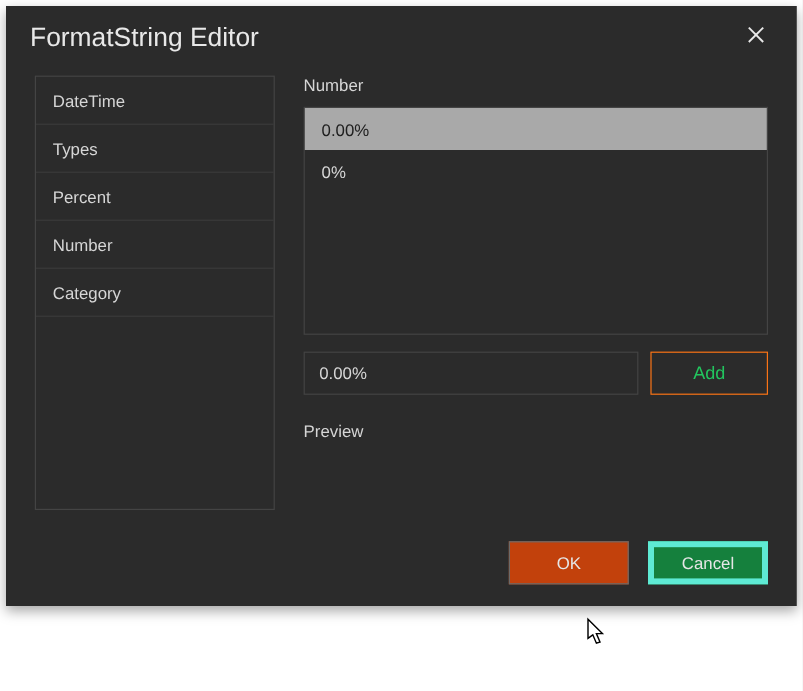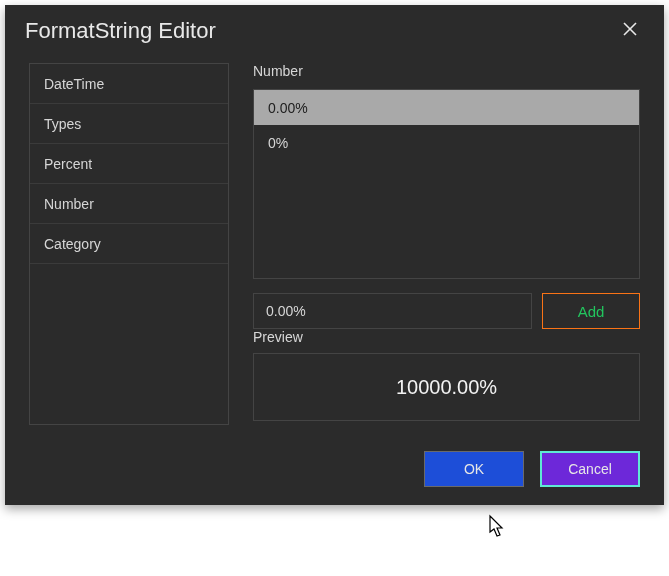--- a/index.html
+++ b/index.html
@@ -58,36 +58,36 @@
   .format-input {
     flex: 1; height: 36px; border: 1px solid #444; background: #2b2b2b;
     color: #d6d6d6; font-size: 14px; padding: 0 12px; outline: none;
   }
   .add-btn {
     width: 98px; height: 36px; border: 1px solid #f97316; background: #2b2b2b;
     color: #22c55e; font-size: 15px; cursor: default;
     display: flex; align-items: center; justify-content: center;
   }
 
-  .preview-label { font-size: 14px; color: #d6d6d6; margin-bottom: 8px; }
+  .preview-label { font-size: 14px; color: #d6d6d6; margin-top: 22px; margin-bottom: 8px; }
   .preview-box {
     height: 68px; border: 1px solid #444; display: flex; align-items: center; justify-content: center;
     font-size: 20px; color: #f2f2f2; font-weight: 400;
   }
 
   .footer {
     display: flex; justify-content: flex-end; gap: 16px;
     padding: 26px 24px 24px 24px;
   }
   .btn {
-    width: 100px; height: 36px; border: 2px solid #5eead4; background: #6d28d9;
+    width: 100px; height: 36px; border: 5px solid #5eead4; background: #15803d;
     color: #e6e6e6; font-size: 14px; display: flex; align-items: center; justify-content: center;
     cursor: pointer;
   }
-  .btn.primary { background: #1d4ed8; border: 1px solid #6a6a6a; }
+  .btn.primary { background: #c2410c; border: 1px solid #6a6a6a; }
 
   .cursor {
     position: absolute; left: 486px; top: 514px; width: 22px; height: 26px; pointer-events: none;
   }
 </style>
 </head>
 <body>
 
 <div class="shadow-wrap">
   <div class="dialog">
@@ -137,23 +137,20 @@
         </div>
 
         <div class="input-row">
           <input class="format-input" value="0.00%" style="">
           <div class="add-btn">
               <span>Add</span>
             </div>
         </div>
 
         <div class="preview-label">Preview</div>
-        <div class="preview-box">
-          <span>10000.00%</span>
-        </div>
       </div>
     </div>
 
     <div class="footer">
       <div class="btn primary">
           <span>OK</span>
         </div>
       <div class="btn">
           <span>Cancel</span>
         </div>

